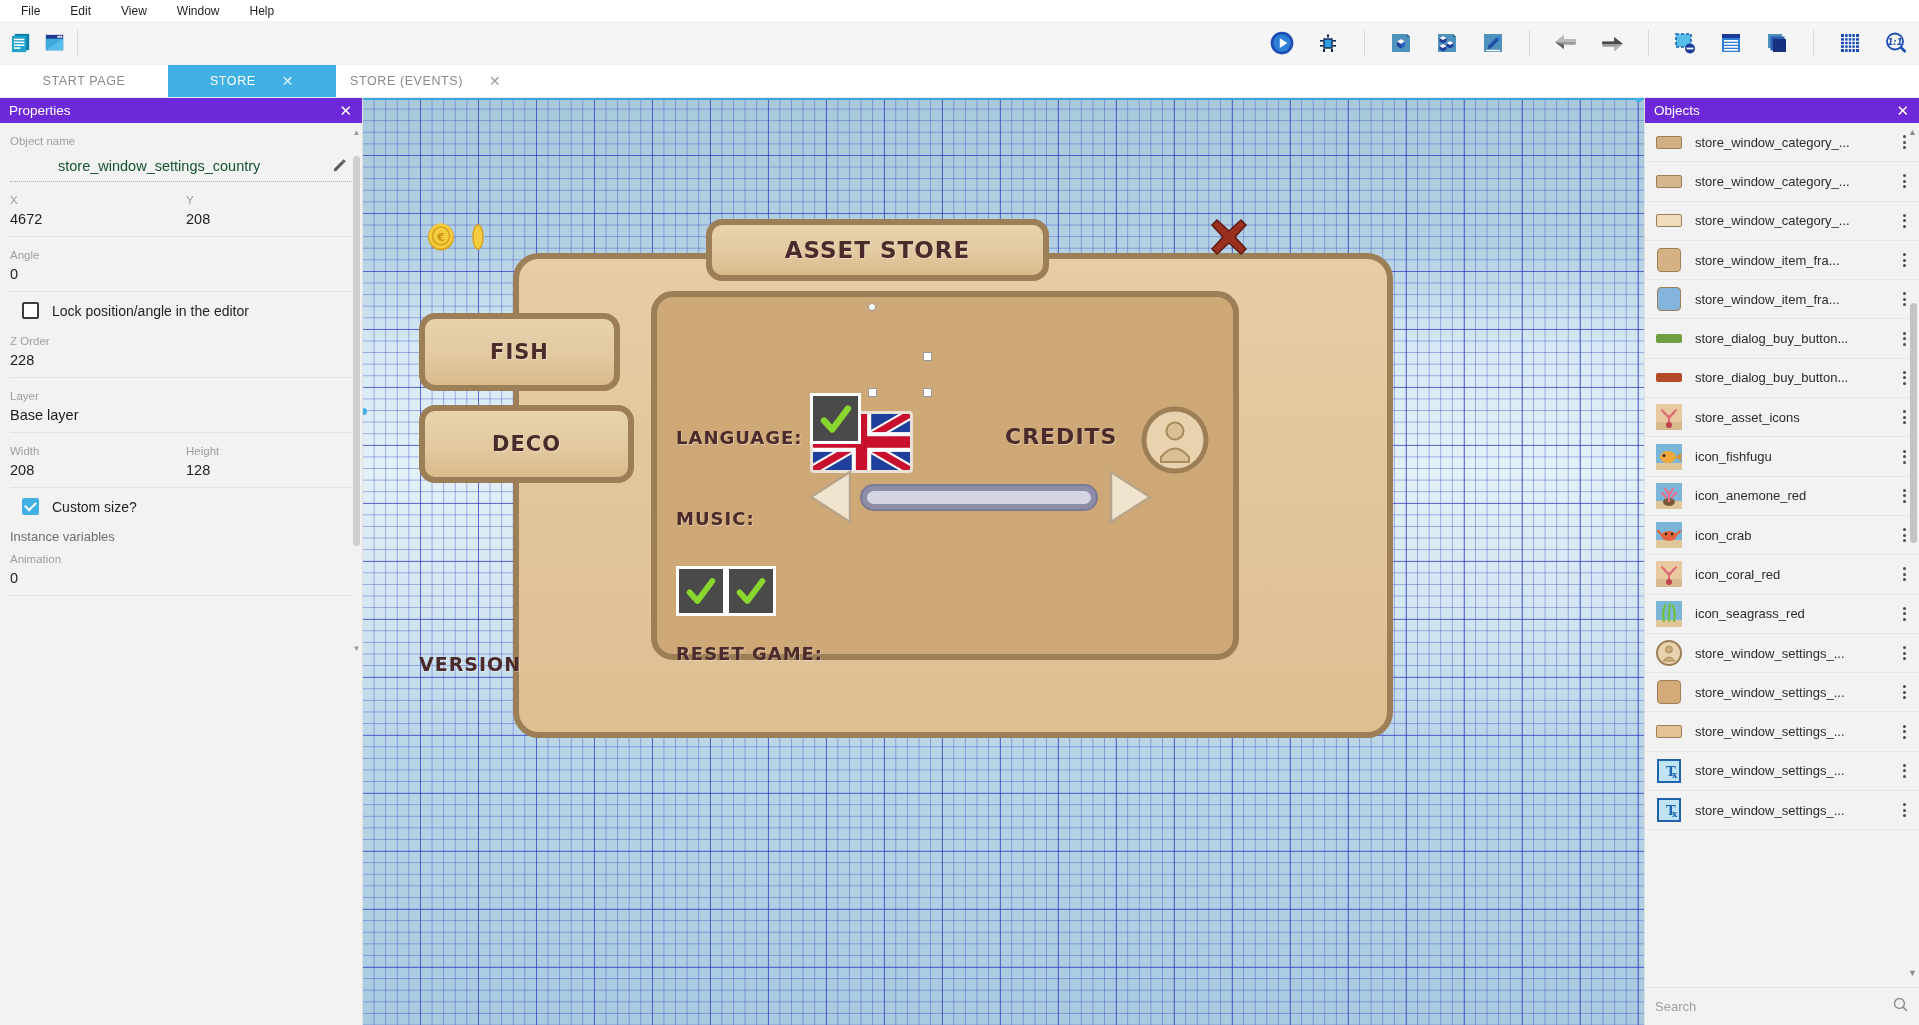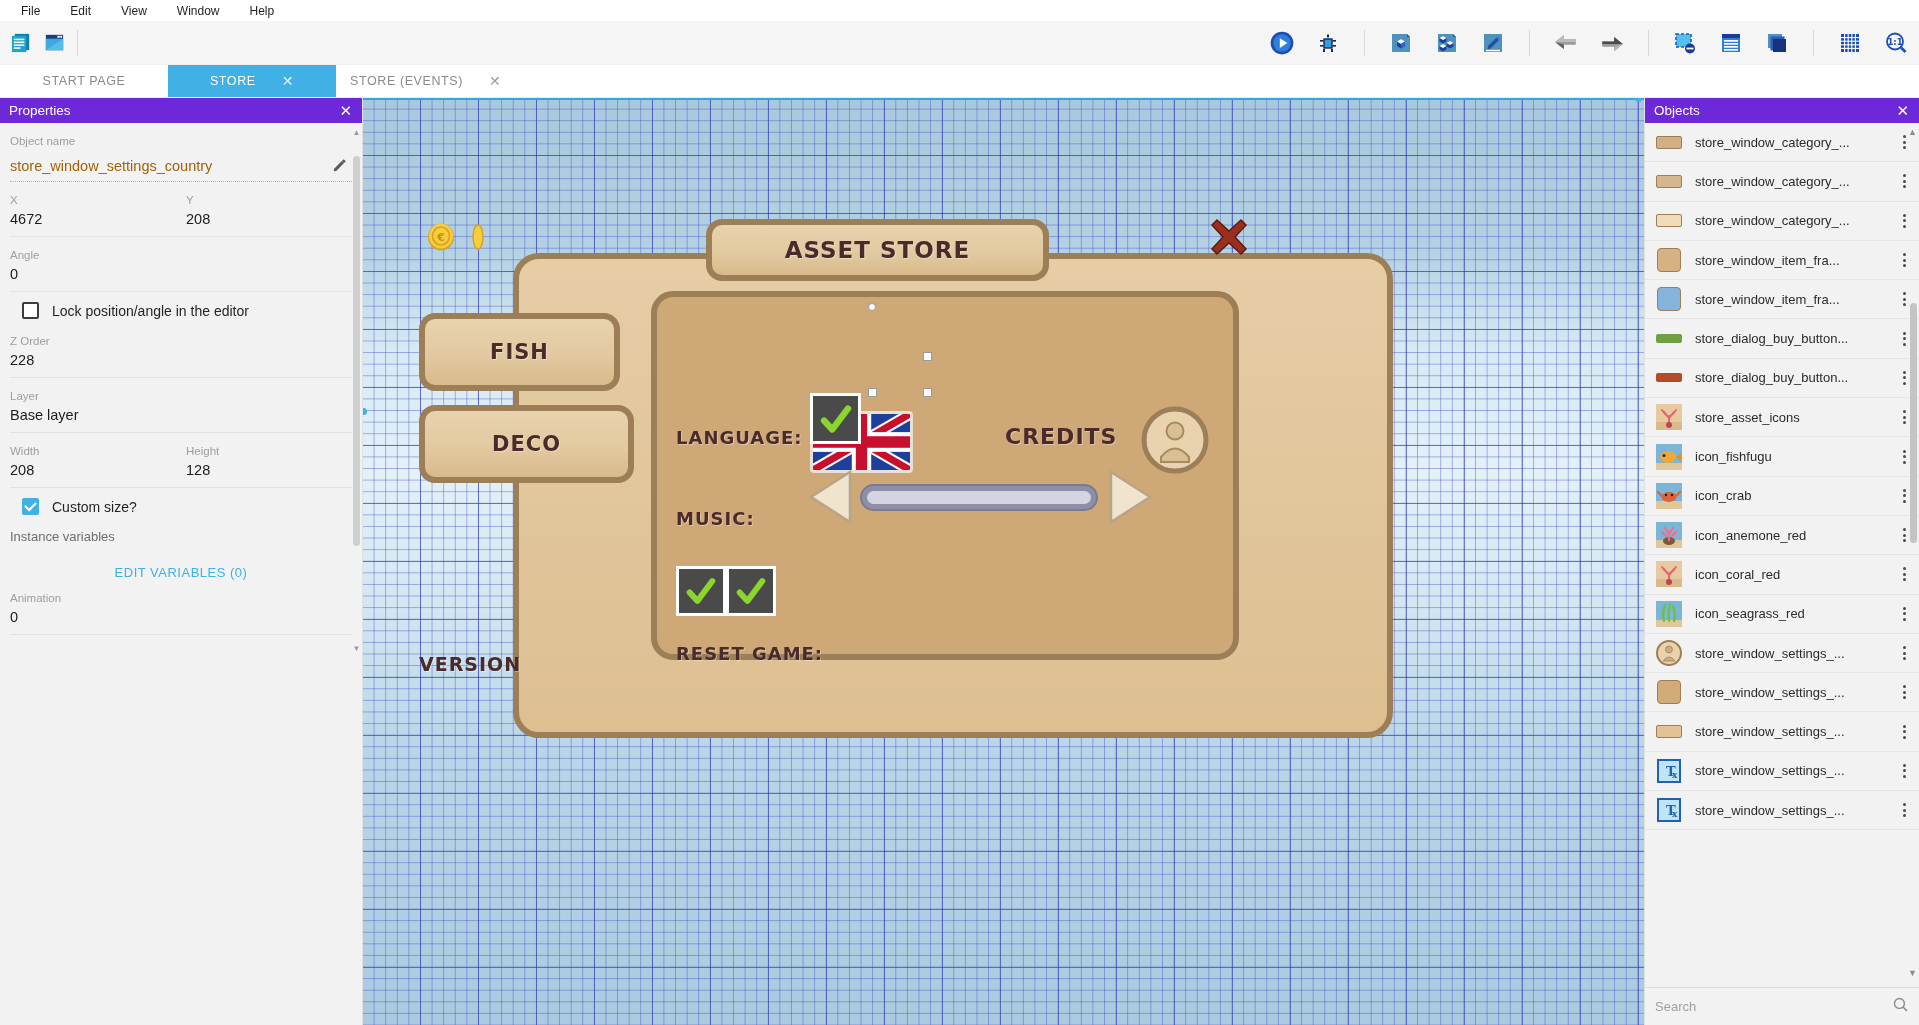--- a/index.html
+++ b/index.html
@@ -30,21 +30,21 @@
   
   .toolbar {
     height: 44px;
     background: #f5f5f5;
     display: flex;
     align-items: center;
     padding: 0 10px 0 8px;
     border-bottom: 1px solid #f0f0f0;
   }
   .tb-left { display: flex; align-items: center; gap: 7px; }
-  .tb-right { margin-left: auto; display: flex; align-items: flex-end; gap: 20px; }
+  .tb-right { margin-left: auto; display: flex; align-items: flex-end; gap: 20px; font-style: italic; }
   .tb-btn {
     width: 26px; height: 26px;
     display: flex; align-items: center; justify-content: center;
     cursor: pointer; border-radius: 2px;
     flex: 0 0 auto;
   }
   .tb-sep {
     width: 1px; height: 26px; background: #d8d8d8;
     margin: 0 3px;
   }
@@ -101,21 +101,21 @@
     flex: 1; overflow: hidden; position: relative;
     padding: 0 10px 0 10px;
   }
   .prop-field { padding-top: 12px; }
   .prop-label {
     font-size: 11.5px; color: #9e9e9e; margin-bottom: 5px;
   }
   .prop-value {
     font-size: 14.5px; color: #1c1c1c;
   }
-  .prop-value.placeholder { color: #a16207; }
+  .prop-value.placeholder { color: #14532d; margin-left: 48px; }
   .prop-underline-dashed {
     border-bottom: 1px dotted #b5b5b5;
     margin-top: 7px;
   }
   .prop-underline {
     border-bottom: 1px solid #e2e2e2;
     margin-top: 9px;
   }
   .objname-row { display: flex; align-items: flex-end; }
   .objname-row .ov { flex: 1; }
@@ -535,21 +535,20 @@
       </div>
       <div class="prop-underline"></div>
 
       <div class="check-row">
         <div class="chkbox checked"></div>
         <div class="check-label">Custom size?</div>
       </div>
 
       <div class="prop-field" style="padding-top:10px">
         <div class="prop-label" style="font-size:13px;color:#6d6d6d">Instance variables</div>
-        <div class="link-btn">EDIT VARIABLES (0)</div>
       </div>
 
       <div class="prop-field" style="padding-top:4px">
         <div class="prop-label">Animation</div>
         <div class="prop-value">0</div>
       </div>
       <div class="prop-underline"></div>
     </div>
 
     <div class="panel-scrollbar">
@@ -787,43 +786,43 @@
             <span></span>
             <span></span>
             <span></span>
           </div>
         </div>
         <div class="obj-row">
           <div class="obj-thumb">
             <svg width="26" height="26" viewBox="0 0 26 26">
               <rect width="26" height="26" fill="#7bb6d8"></rect>
               <rect y="18" width="26" height="8" fill="#e0c79a"></rect>
+              <ellipse cx="13" cy="19" rx="6" ry="4" fill="#7a5a3a"></ellipse>
+              <path d="M13 18 L13 9 M13 12 L9 6 M13 12 L17 6 M10 14 L6 10 M16 14 L20 10" stroke="#ef6f8a" stroke-width="2.2" fill="none" stroke-linecap="round"></path>
+            </svg>
+          </div>
+          <div class="obj-name">icon_anemone_red</div>
+          <div class="obj-menu">
+            <span></span>
+            <span></span>
+            <span></span>
+          </div>
+        </div>
+        <div class="obj-row">
+          <div class="obj-thumb">
+            <svg width="26" height="26" viewBox="0 0 26 26">
+              <rect width="26" height="26" fill="#7bb6d8"></rect>
+              <rect y="18" width="26" height="8" fill="#e0c79a"></rect>
               <ellipse cx="13" cy="14" rx="7.5" ry="5" fill="#e0623c"></ellipse>
               <path d="M6 13 L2 9 M20 13 L24 9" stroke="#e0623c" stroke-width="2.4" stroke-linecap="round"></path>
               <circle cx="10" cy="12" r="1.2" fill="#2a1a10"></circle>
               <circle cx="16" cy="12" r="1.2" fill="#2a1a10"></circle>
             </svg>
           </div>
           <div class="obj-name">icon_crab</div>
-          <div class="obj-menu">
-            <span></span>
-            <span></span>
-            <span></span>
-          </div>
-        </div>
-        <div class="obj-row">
-          <div class="obj-thumb">
-            <svg width="26" height="26" viewBox="0 0 26 26">
-              <rect width="26" height="26" fill="#7bb6d8"></rect>
-              <rect y="18" width="26" height="8" fill="#e0c79a"></rect>
-              <ellipse cx="13" cy="19" rx="6" ry="4" fill="#7a5a3a"></ellipse>
-              <path d="M13 18 L13 9 M13 12 L9 6 M13 12 L17 6 M10 14 L6 10 M16 14 L20 10" stroke="#ef6f8a" stroke-width="2.2" fill="none" stroke-linecap="round"></path>
-            </svg>
-          </div>
-          <div class="obj-name">icon_anemone_red</div>
           <div class="obj-menu">
             <span></span>
             <span></span>
             <span></span>
           </div>
         </div>
         <div class="obj-row">
           <div class="obj-thumb">
             <svg width="26" height="26" viewBox="0 0 26 26">
               <rect width="26" height="26" fill="#e8c9a0"></rect>

